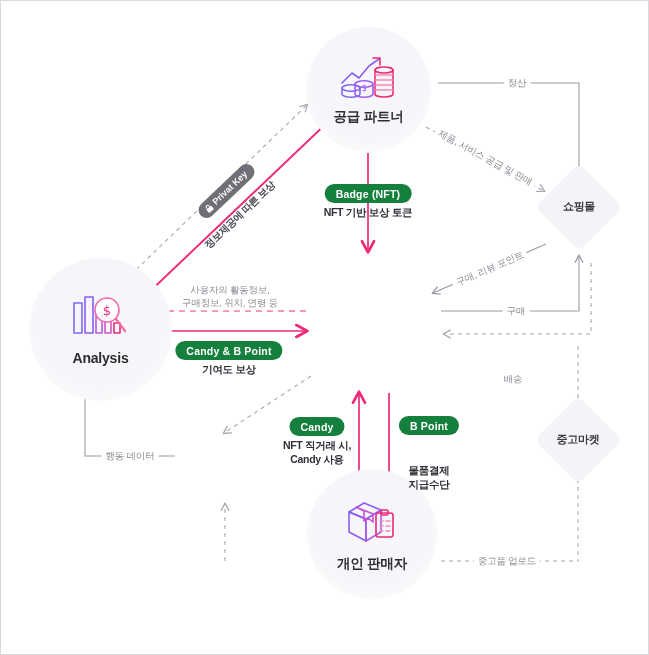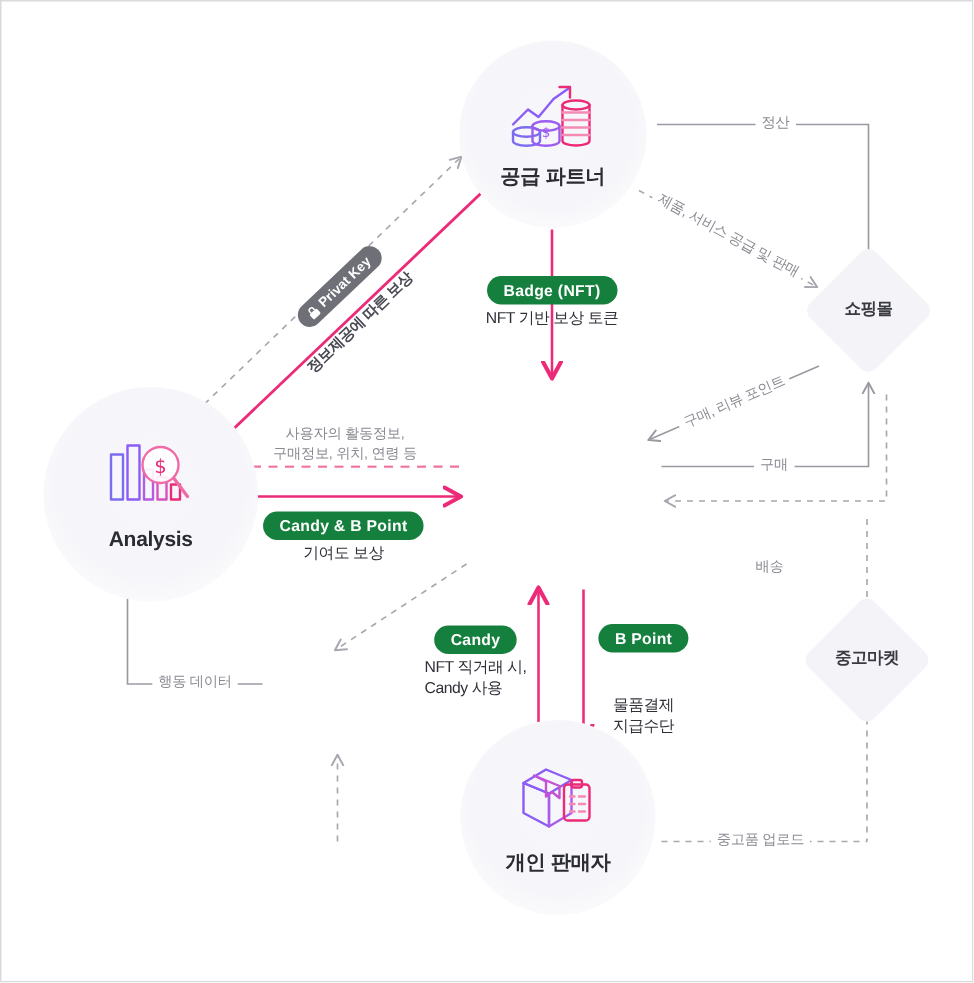--- a/index.html
+++ b/index.html
@@ -40,21 +40,21 @@
     font-size: 13.5px;
     font-weight: bold;
     color: #2b2b33;
     letter-spacing: -0.2px;
     margin-top: 5px;
     white-space: nowrap;
   }
   #node-supply   { left: 305px; top: 26px;  width: 125px; height: 125px; }
   #node-analysis { left: 28px;  top: 257px; width: 143px; height: 143px; }
   #node-community{ left: 307px; top: 258px; width: 130px; height: 130px; }
-  #node-seller   { left: 306px; top: 479px; width: 130px; height: 130px; }
+  #node-seller   { left: 306px; top: 468px; width: 130px; height: 130px; }
 
   .node-analysis-label { font-size: 14px !important; }
 
   
   .diamond {
     position: absolute;
     display: flex;
     align-items: center;
     justify-content: center;
     text-align: center;
@@ -108,23 +108,23 @@
     border-radius: 999px;
     padding: 3.5px 11px;
     white-space: nowrap;
     transform: translateX(-50%);
     text-align: center;
   }
   .pill-sub {
     position: absolute;
     transform: translateX(-50%);
     font-size: 10.5px;
-    font-weight: normal;
+    font-weight: bold;
     color: #2f2f38;
-    text-align: left;
+    text-align: center;
     line-height: 1.35;
     white-space: nowrap;
     letter-spacing: -0.3px;
   }
   .gray-pill {
     position: absolute;
     background: #6f6f78;
     color: #ffffff;
     font-size: 9px;
     font-weight: bold;

